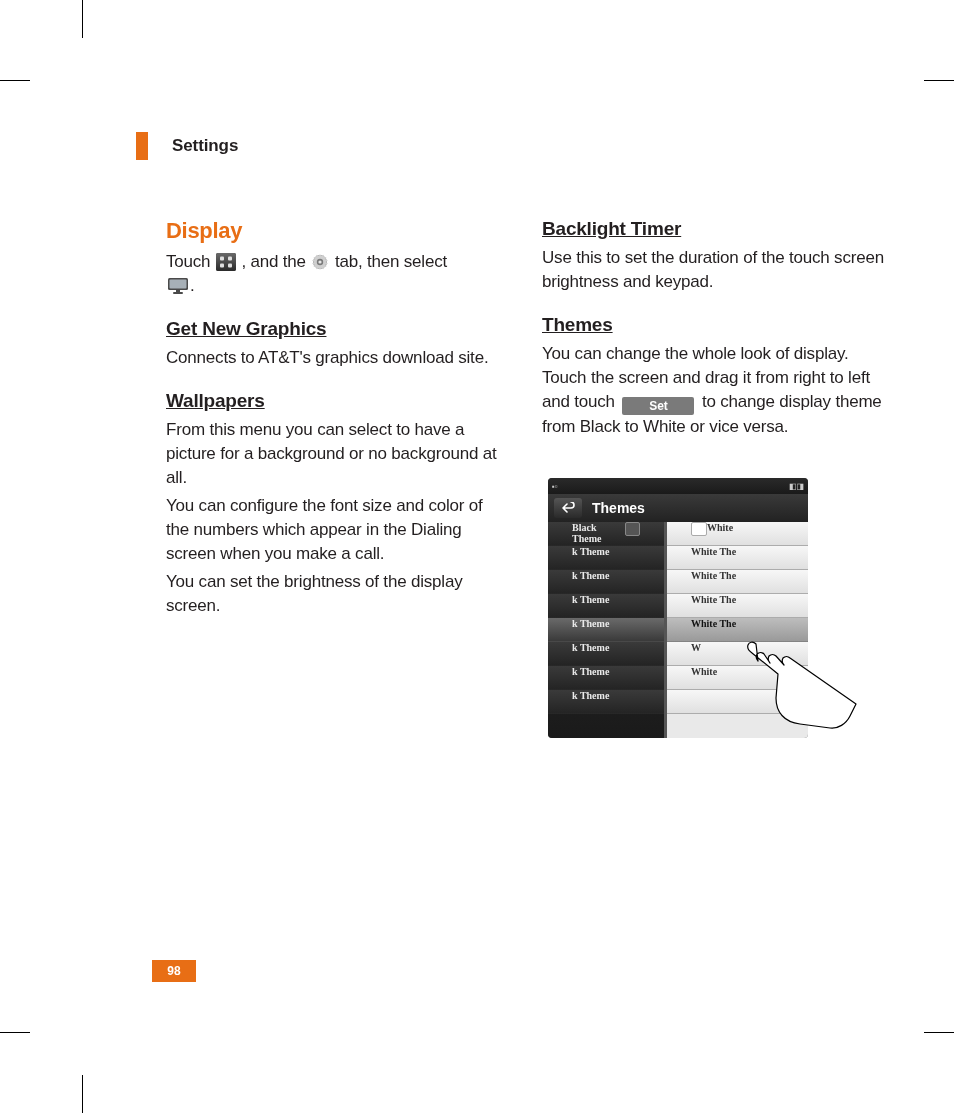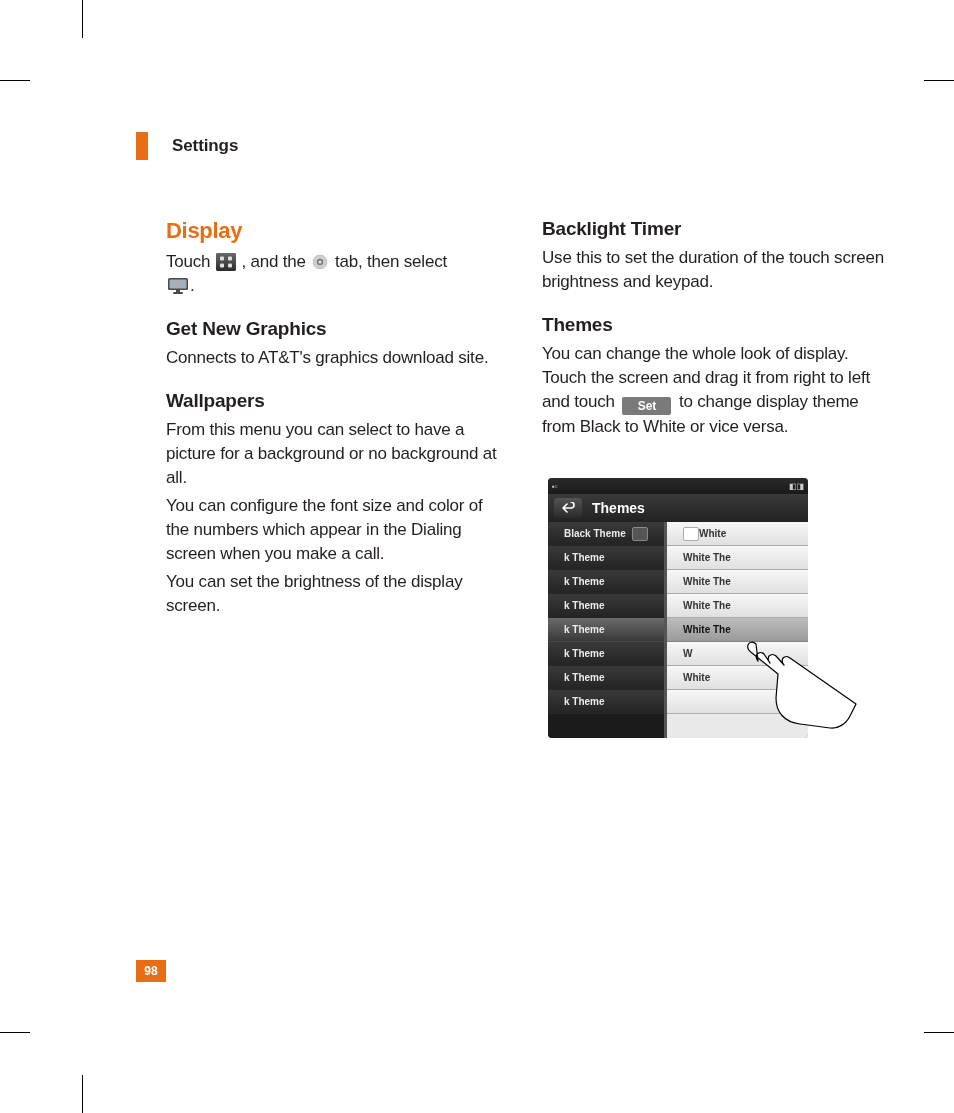--- a/index.html
+++ b/index.html
@@ -62,41 +62,42 @@
     color: #e86e15;
     margin: 0 0 6px 0;
     letter-spacing: -0.3px;
   }
   h3.sub {
     font-size: 19px;
     font-weight: 700;
     color: #231f20;
     margin: 20px 0 6px 0;
     letter-spacing: -0.2px;
+    text-decoration: underline;
   }
   h3.sub.first { margin-top: 0; }
   p.body {
     font-size: 17px;
     line-height: 24px;
     margin: 0 0 4px 0;
     letter-spacing: -0.2px;
     font-stretch: condensed;
   }
   .inline-icon {
     display: inline-flex;
     vertical-align: -4px;
     margin: 0 1px;
   }
 
   .set-btn-inline {
     display: inline-flex;
     align-items: center;
     justify-content: center;
     vertical-align: -3px;
-    width: 49px;
+    width: 72px;
     height: 18px;
     background: #7a7a7a;
     border-radius: 2px;
     color: #fff;
     font-size: 12px;
     font-weight: 600;
     margin: 0 3px;
   }
 
   .phone-figure {
@@ -156,26 +157,27 @@
   }
   .screen-a, .screen-b {
     height: 100%;
     position: relative;
   }
   .screen-a { width: 116px; background: linear-gradient(#2f2f2f,#1a1a1a); }
   .screen-b { flex: 1; background: #e9e9e9; border-left: 3px solid #555; }
   .row-a, .row-b {
     height: 24px;
     display: flex;
-    align-items: center;
-    padding: 0 16px;
+    align-items: flex-start;
+    padding: 0 24px;
     box-sizing: border-box;
     font-size: 10px;
     font-weight: 600;
     border-bottom: 1px solid rgba(0,0,0,0.3);
+    font-family: Liberation Serif, serif;
   }
   .row-a { color: #eaeaea; background: linear-gradient(#3a3a3a,#242424); justify-content: space-between; }
   .row-a .chip {
     width: 14px; height: 12px; background: #555; border: 1px solid #888; border-radius: 2px;
   }
   .row-a.sel { background: linear-gradient(#6a6a6a,#3a3a3a); }
   .row-b { color: #333; background: linear-gradient(#f7f7f7,#e0e0e0); gap: 0; }
   .row-b .sw {
     width: 14px; height: 12px; background: #fff; border: 1px solid #aaa; border-radius: 2px;
     position: relative;
@@ -184,23 +186,23 @@
 
   .hand {
     position: absolute;
     left: 190px;
     top: 150px;
     pointer-events: none;
   }
 
   .page-num {
     position: absolute;
-    left: 136px;
+    left: 152px;
     top: 960px;
-    width: 30px;
+    width: 44px;
     height: 22px;
     background: #e86e15;
     color: #fff;
     font-size: 12px;
     font-weight: 700;
     display: flex;
     align-items: center;
     justify-content: center;
   }
 </style>

